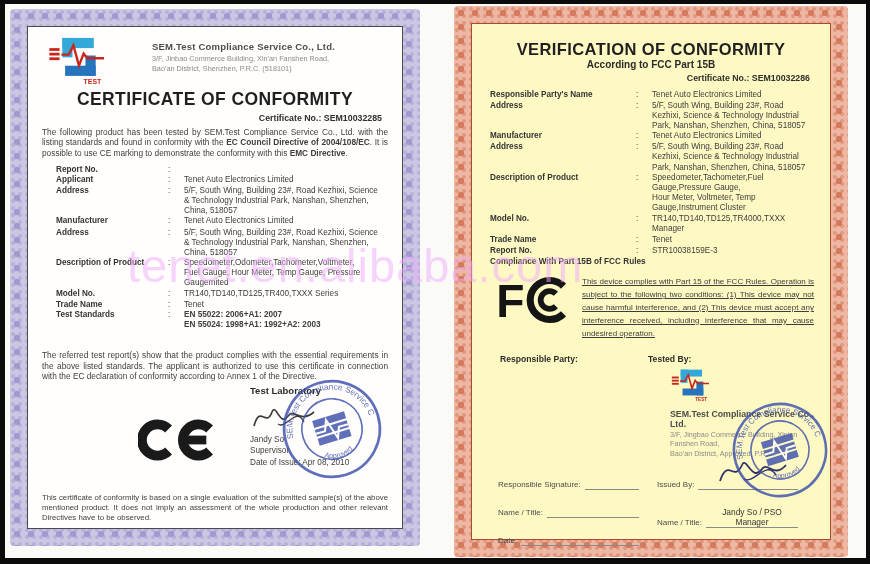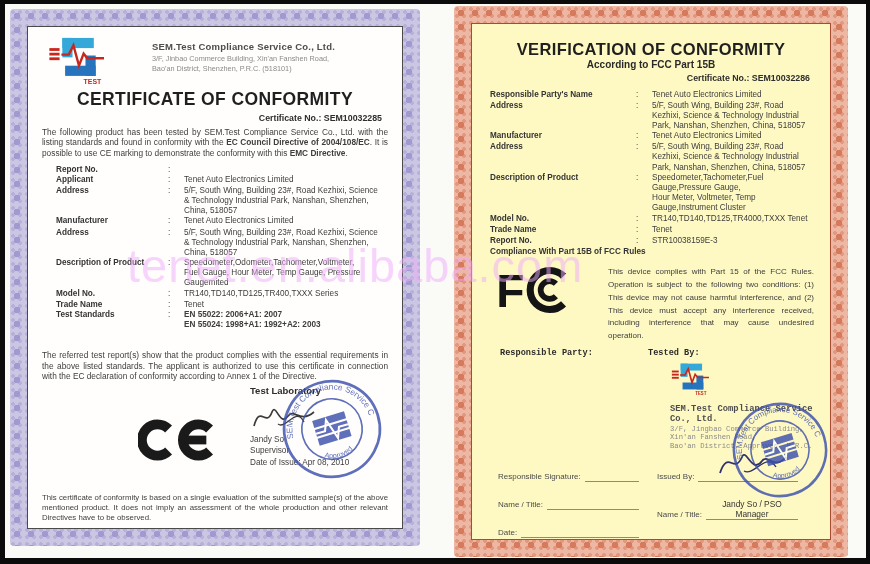--- a/index.html
+++ b/index.html
@@ -59,22 +59,22 @@
   .lab .ln{font-size:8.2px;color:#3d3d3d;line-height:1.35;}
   .lab .ln:first-of-type{border-top:1px solid #777;padding-top:1px;width:92px;}
   .stamp{color:#3c50ac;opacity:.82;transform:rotate(-17deg);}
   .stamp-l{position:absolute;left:238px;top:-8px;z-index:6;}
   .footer-l{font-size:7.8px;margin-top:4px;}
 
   
   .title-r{font-size:16.5px;font-weight:bold;color:#1f1f1f;text-align:center;letter-spacing:.4px;margin-top:8px;}
   .subtitle-r{font-size:10px;font-weight:bold;color:#2a2a2a;text-align:center;margin-top:0;}
   .fcc-row{display:flex;margin:9px 0 0 10px;}
-  .fcc-statement{flex:1;font-size:8px;line-height:1.6;color:#3d3d3d;margin-left:26px;padding-right:2px;text-align:justify;}
-  .party-row{display:flex;margin:5px 0 0 14px;font-family:Liberation Mono, monospace;}
+  .fcc-statement{flex:1;font-size:8px;line-height:1.6;color:#3d3d3d;padding-right:2px;text-align:justify;text-decoration:underline;}
+  .party-row{display:flex;margin:14px 0 0 14px;}
   .party-label{font-size:8.6px;font-weight:bold;color:#2c2c2c;width:148px;}
   .testedby{flex:1;}
   .tb-details{margin:5px 0 0 22px;}
   .tb-details .cname{font-size:8.8px;font-weight:bold;color:#4d4d4d;margin-top:2px;}
   .tb-details .cad{font-size:7.2px;color:#8a8a8a;margin-top:1px;}
   .form{display:flex;margin:4px 0 0 12px;}
   .fcol{flex:1;}
   .field{display:flex;align-items:flex-end;font-size:8px;color:#4a4a4a;margin-top:17px;padding-right:18px;position:relative;}
   .field .flabel{flex:none;margin-right:4px;padding-bottom:1px;}
   .field .fline{flex:1;border-bottom:1px solid #8a8a8a;min-height:10px;text-align:center;font-size:8.4px;color:#333;}
@@ -255,21 +255,21 @@
           <div class="row gap">
             <div class="rlabel">Description of Product</div>
             <div class="rcolon">:</div>
             <div class="rvalue">Speedometer,Tachometer,Fuel Gauge,Pressure Gauge,
 Hour Meter, Voltmeter, Temp Gauge,Instrument Cluster</div>
           </div>
 
           <div class="row">
             <div class="rlabel">Model No.</div>
             <div class="rcolon">:</div>
-            <div class="rvalue">TR140,TD140,TD125,TR4000,TXXX Tenet</div>
+            <div class="rvalue">TR140,TD140,TD125,TR4000,TXXX Manager</div>
           </div>
 
           <div class="row">
             <div class="rlabel">Trade Name</div>
             <div class="rcolon">:</div>
             <div class="rvalue">Tenet</div>
           </div>
 
           <div class="row">
             <div class="rlabel">Report No.</div>

